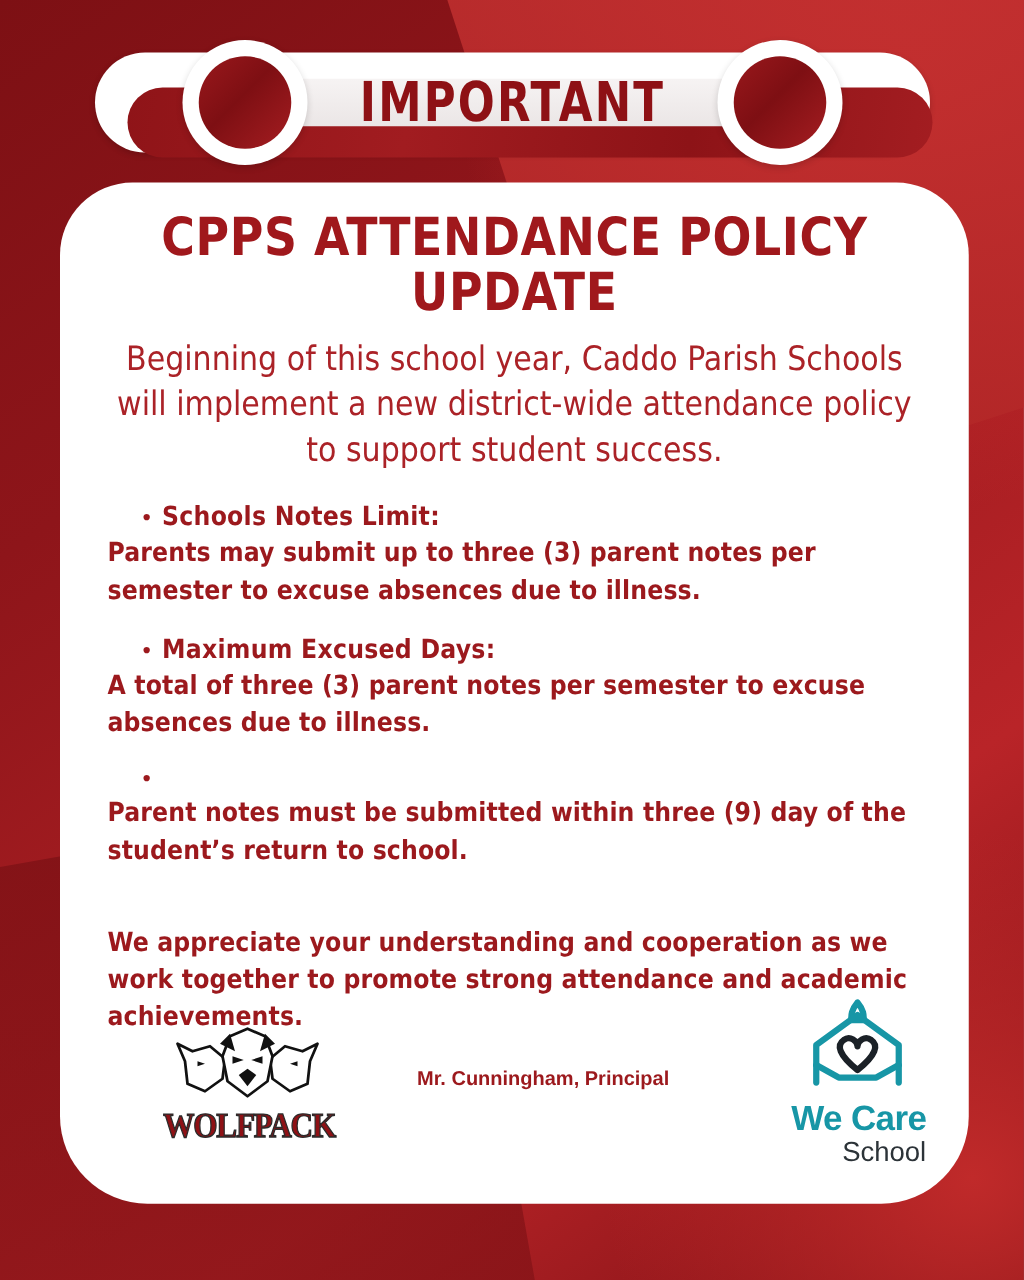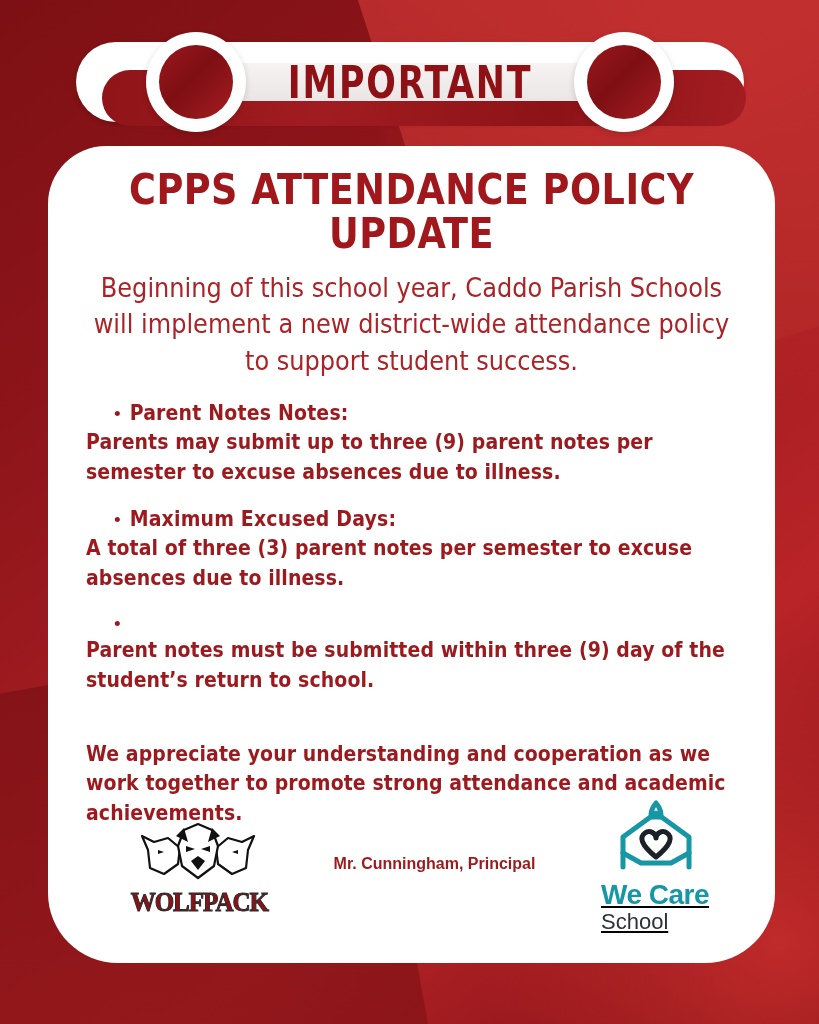--- a/index.html
+++ b/index.html
@@ -126,21 +126,21 @@
     font-size:25px; color:#8e1115; letter-spacing:-1px;
     -webkit-text-stroke:1px #2b2b2b;
     transform:scaleY(1.12);
   }
   #school-info{ flex:1; text-align:center; padding-bottom:4px; }
   #school-name{
     font-weight:bold; font-size:25px; color:#9c191d; letter-spacing:.5px;
     margin-bottom:3px;
   }
   .school-line{ font-weight:bold; font-size:16px; color:#9c191d; line-height:1.45; }
-  #wecare-logo{ width:140px; flex:0 0 140px; text-align:left;text-decoration:underline; }
+  #wecare-logo{ width:140px; flex:0 0 140px; text-align:right; }
   #wecare-word{
     font-size:28px; font-weight:bold; color:#1796a6;
     letter-spacing:-.5px; margin-top:-2px;
   }
   #wecare-sub{ font-size:22px; color:#2c3338; margin-top:-2px; }
 </style>
 </head>
 <body>
 
 <div id="backdrop"></div>
@@ -162,23 +162,23 @@
 
 <div id="card">
 
   <div id="page-title">CPPS ATTENDANCE POLICY UPDATE</div>
 
   <div id="intro">Beginning of this school year, Caddo Parish Schools will implement a new district-wide attendance policy to support student success.</div>
 
   <div class="section">
     <div class="bullet-line">
       <span class="dot">•</span>
-      <span class="bullet-head">Parent Notes Notes:</span>
-    </div>
-    <div class="body-text">Parents may submit up to three (9) parent notes per semester to excuse absences due to illness.</div>
+      <span class="bullet-head">Schools Notes Limit:</span>
+    </div>
+    <div class="body-text">Parents may submit up to three (3) parent notes per semester to excuse absences due to illness.</div>
   </div>
 
   <div class="section">
     <div class="bullet-line">
       <span class="dot">•</span>
       <span class="bullet-head">Maximum Excused Days:</span>
     </div>
     <div class="body-text">A total of three (3) parent notes per semester to excuse absences due to illness.</div>
   </div>
 

